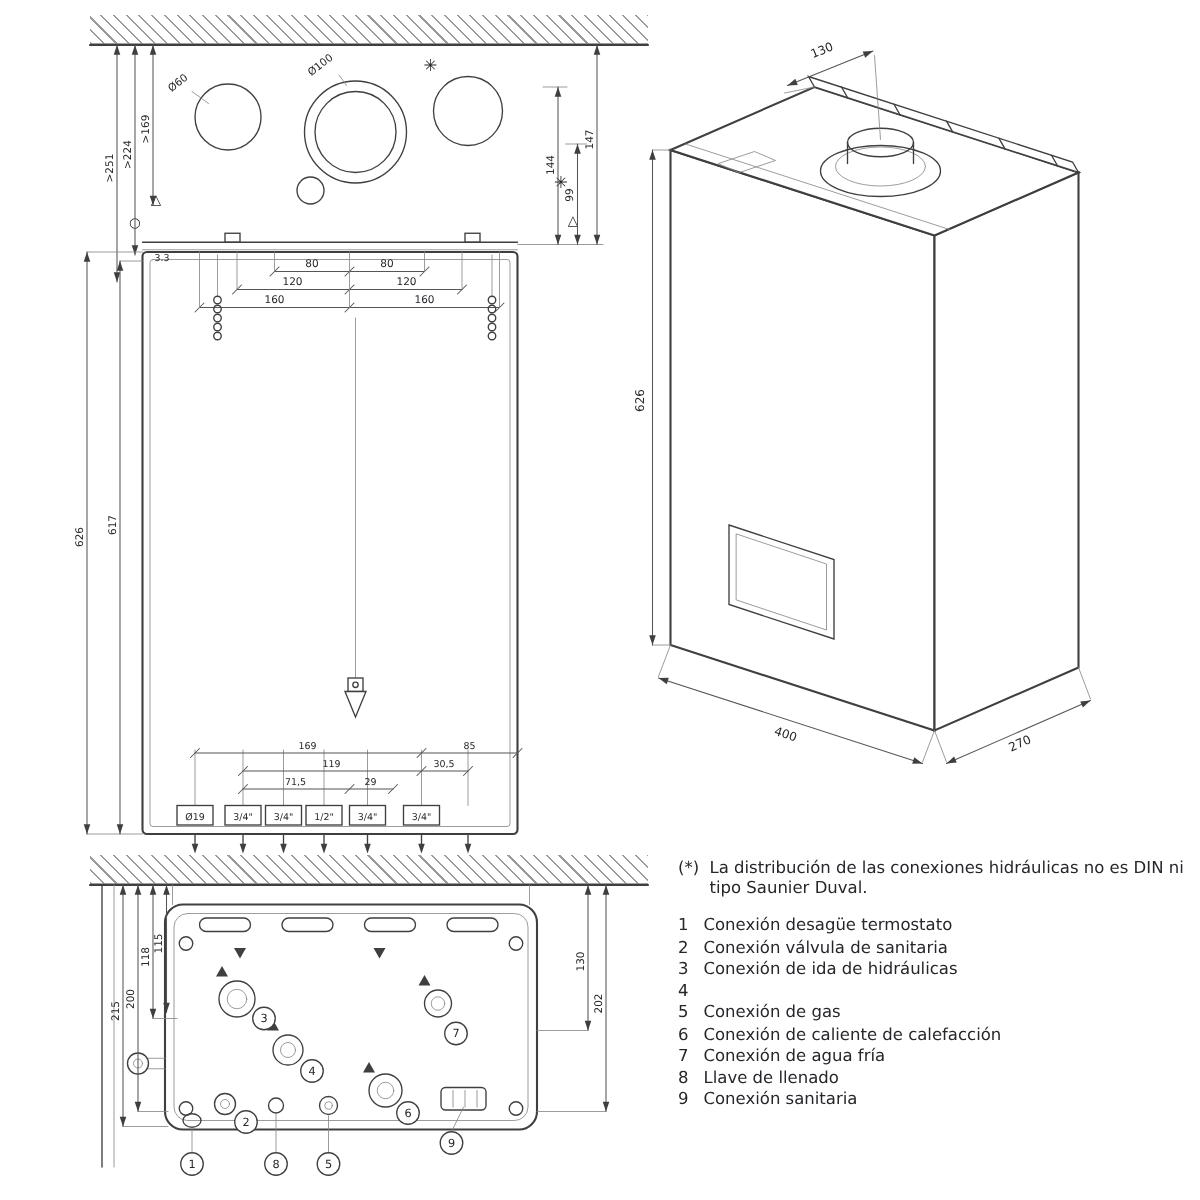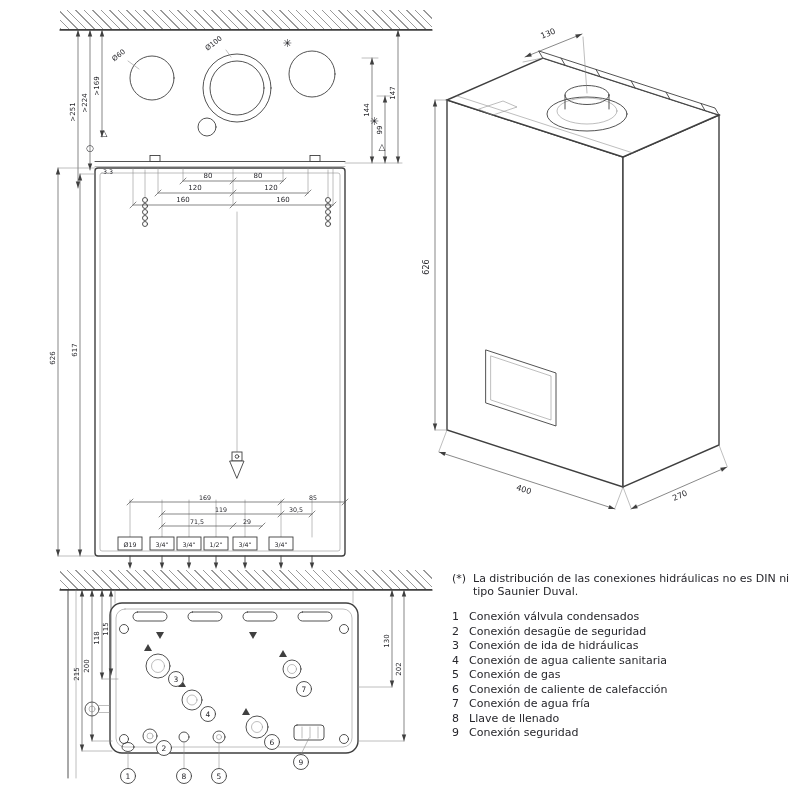--- a/index.html
+++ b/index.html
@@ -399,50 +399,49 @@
   </svg>
 
   <div id="legend">
     <div class="note">
       <span class="mark">(*)</span>
       <span>La distribución de las conexiones hidráulicas no es DIN ni tipo Saunier Duval.</span>
     </div>
     <div class="items">
       <div class="item">
         <span class="num">1</span>
-        <span class="lbl">Conexión válvula condensados</span>
+        <span class="lbl">Conexión desagüe termostato</span>
       </div>
       <div class="item">
         <span class="num">2</span>
-        <span class="lbl">Conexión desagüe de seguridad</span>
+        <span class="lbl">Conexión válvula de sanitaria</span>
       </div>
       <div class="item">
         <span class="num">3</span>
         <span class="lbl">Conexión de ida de hidráulicas</span>
       </div>
       <div class="item">
         <span class="num">4</span>
-        <span class="lbl">Conexión de agua caliente sanitaria</span>
       </div>
       <div class="item">
         <span class="num">5</span>
         <span class="lbl">Conexión de gas</span>
       </div>
       <div class="item">
         <span class="num">6</span>
         <span class="lbl">Conexión de caliente de calefacción</span>
       </div>
       <div class="item">
         <span class="num">7</span>
         <span class="lbl">Conexión de agua fría</span>
       </div>
       <div class="item">
         <span class="num">8</span>
         <span class="lbl">Llave de llenado</span>
       </div>
       <div class="item">
         <span class="num">9</span>
-        <span class="lbl">Conexión seguridad</span>
+        <span class="lbl">Conexión sanitaria</span>
       </div>
     </div>
   </div>
 
 </div>
 
 </body></html>

